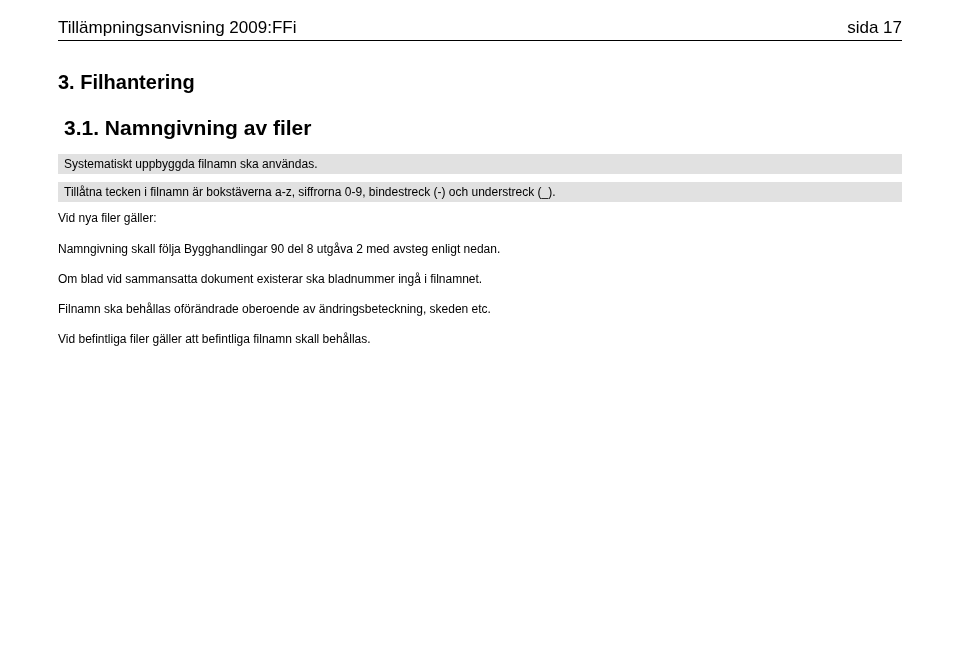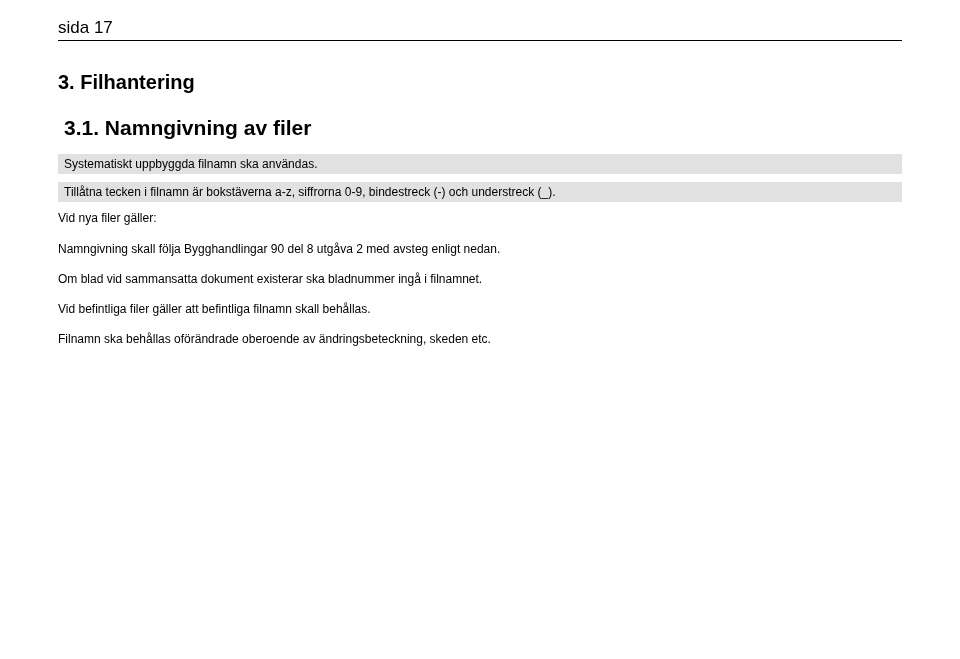--- a/index.html
+++ b/index.html
@@ -54,34 +54,35 @@
     line-height: 1.35;
     margin: 0 0 14px 0;
   }
 </style>
 </head>
 <body>
 
 <div class="page">
 
   <div class="header-row">
+    <span>Tillämpningsanvisning 2009:FFi</span>
     <span>sida 17</span>
   </div>
   <hr class="header-rule">
 
   <h2 class="section">3. Filhantering</h2>
 
   <h3 class="subsection">3.1. Namngivning av filer</h3>
 
   <div class="note-box">
     <p>Systematiskt uppbyggda filnamn ska användas.</p>
     <p>Tillåtna tecken i filnamn är bokstäverna a-z, siffrorna 0-9, bindestreck (-) och understreck (_).</p>
   </div>
 
   <div class="body-block">
     <p>Vid nya filer gäller:</p>
     <p>Namngivning skall följa Bygghandlingar 90 del 8 utgåva 2 med avsteg enligt nedan.</p>
     <p>Om blad vid sammansatta dokument existerar ska bladnummer ingå i filnamnet.</p>
+    <p>Filnamn ska behållas oförändrade oberoende av ändringsbeteckning, skeden etc.</p>
     <p>Vid befintliga filer gäller att befintliga filnamn skall behållas.</p>
-    <p>Filnamn ska behållas oförändrade oberoende av ändringsbeteckning, skeden etc.</p>
   </div>
 
 </div>
 
 </body></html>

